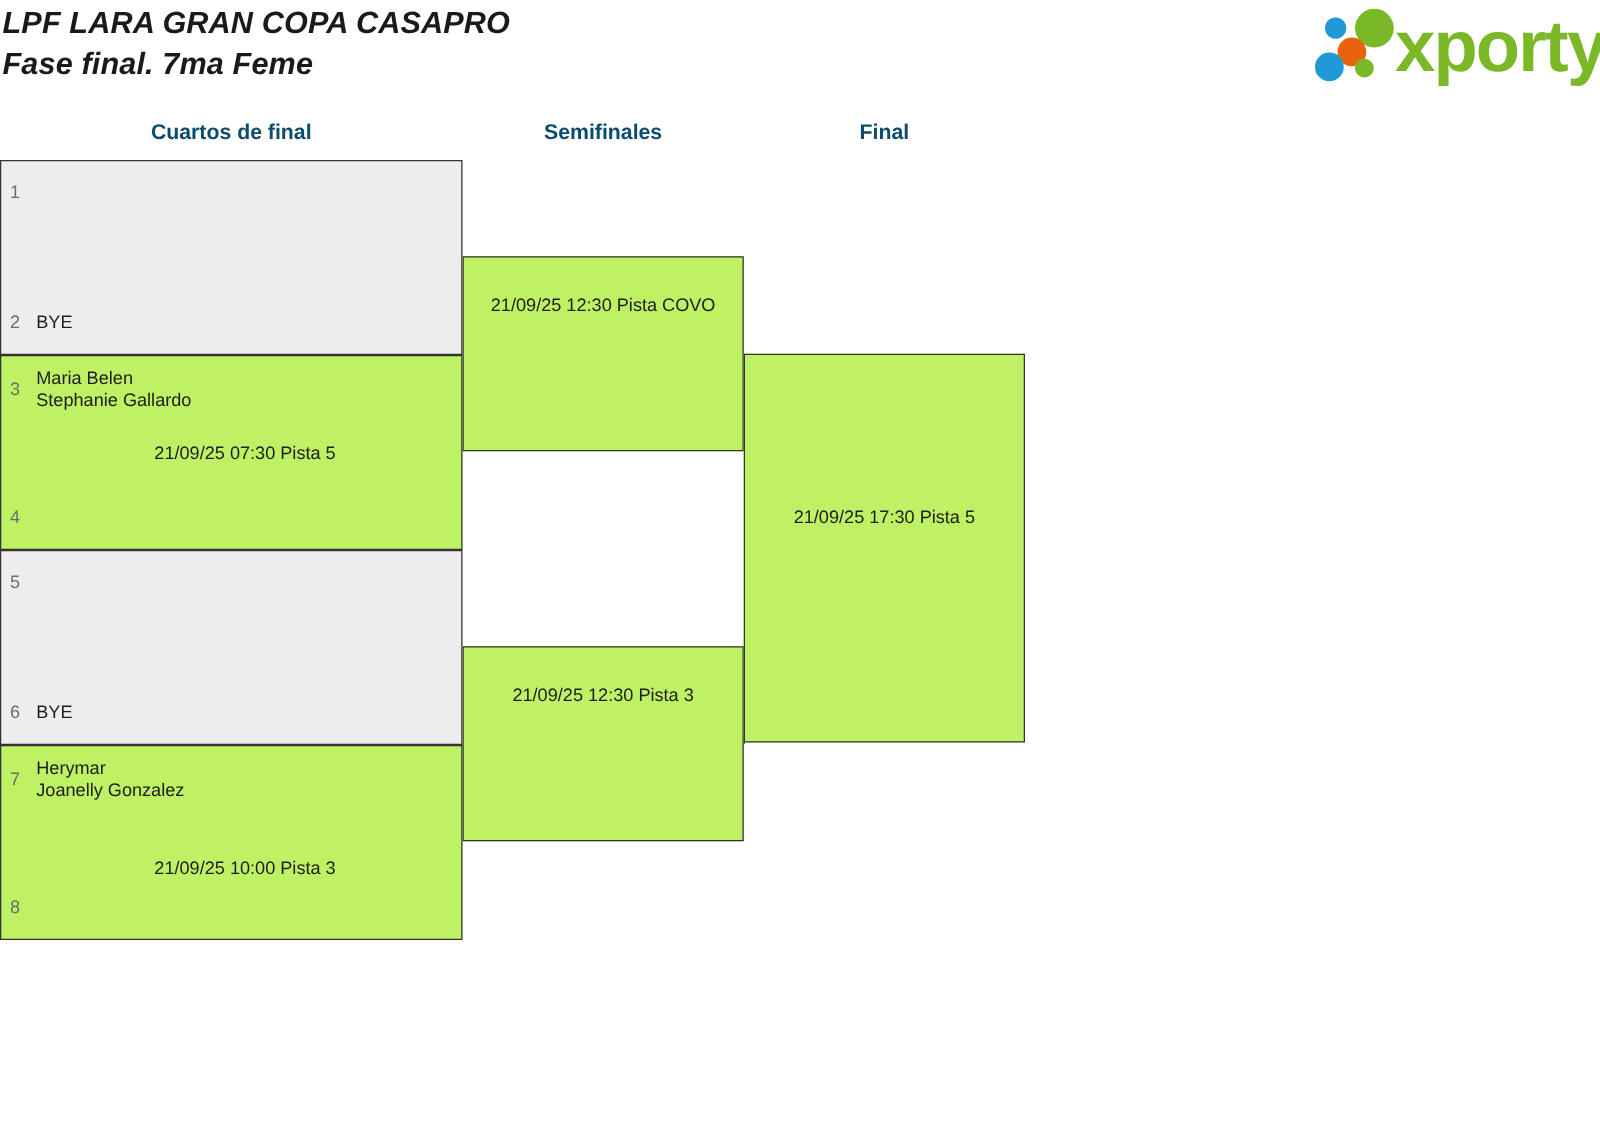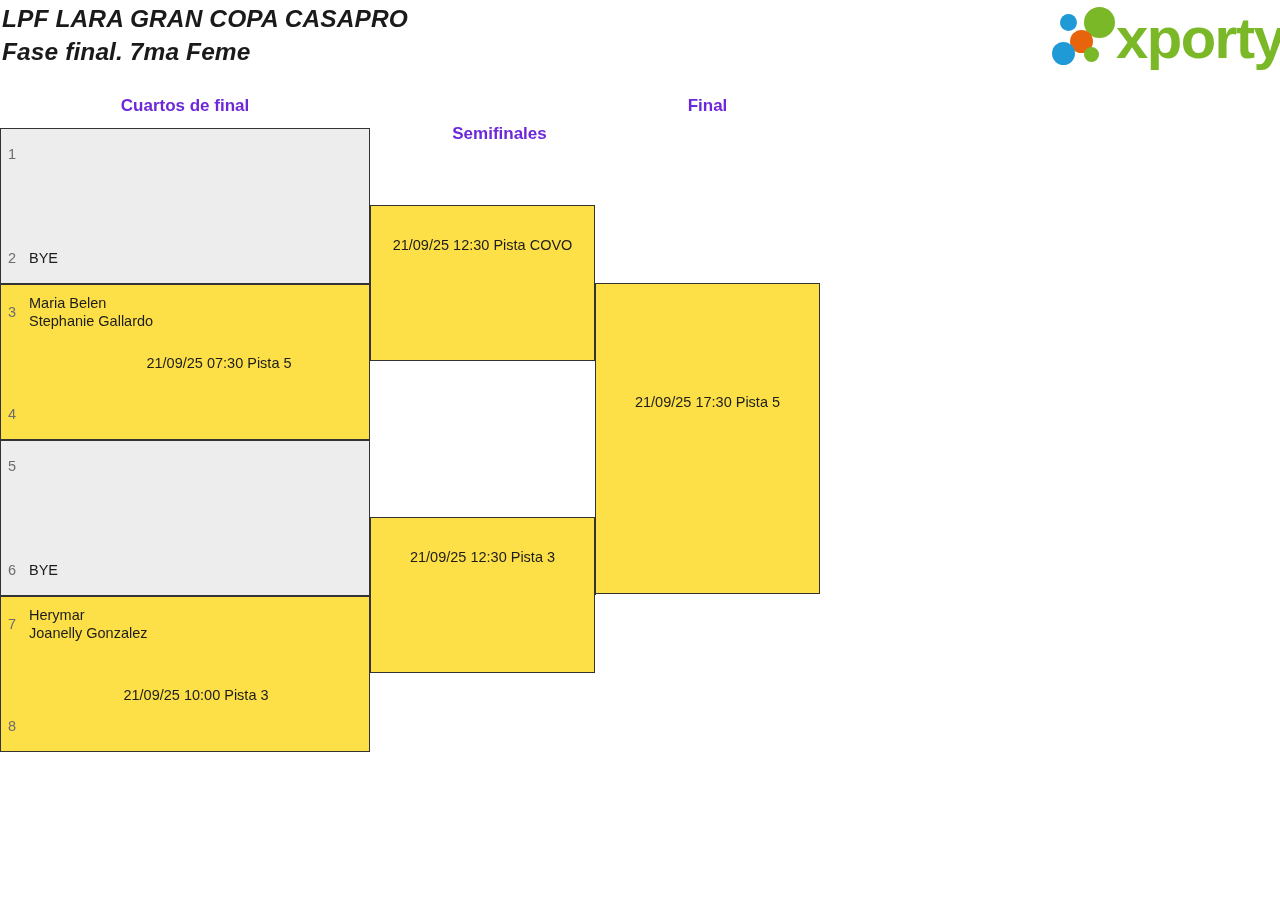--- a/index.html
+++ b/index.html
@@ -66,41 +66,41 @@
     color: #7ab828;
     letter-spacing: -1.5px;
     line-height: 68px;
   }
 
   
   .round-header {
     position: absolute;
     font-size: 17px;
     font-weight: 600;
-    color: #6d28d9;
+    color: #0c4a6e;
     text-align: center;
     top: 96px;
     white-space: nowrap;
   }
   .rh-r1 { left: 0px;   width: 370px; }
-  .rh-r2 { left: 387px; width: 225px; margin-top: 28px; }
+  .rh-r2 { left: 370px; width: 225px; }
   .rh-r3 { left: 595px; width: 225px; }
 
   
   .bracket {
     position: absolute;
     left: 0; top: 0;
     width: 1280px; height: 916px;
   }
 
   .match {
     position: absolute;
     box-sizing: border-box;
     border: 1px solid #333333;
-    background: #fde047;
+    background: #bef264;
   }
   .match.bye-fill { background: #ededed; }
 
   .slot {
     position: absolute;
     left: 0;
     width: 100%;
     display: flex;
     align-items: center;
     box-sizing: border-box;
@@ -175,21 +175,21 @@
       <span class="player">BYE</span>
     </div>
   </div>
 
   <div class="match" style="left:0px; top:284px; width:370px; height:156px;">
     <div class="slot" style="top:8px; height:38px; align-items:center;">
       <span class="seed">3</span>
       <span class="player">Maria Belen
 Stephanie Gallardo</span>
     </div>
-    <div class="match-info indent" style="top:70px;margin-left:23px;">21/09/25 07:30 Pista 5</div>
+    <div class="match-info indent" style="top:70px;">21/09/25 07:30 Pista 5</div>
     <div class="slot" style="top:118px; height:22px;">
       <span class="seed">4</span>
       <span class="player"></span>
     </div>
   </div>
 
   <div class="match bye-fill" style="left:0px; top:440px; width:370px; height:156px;">
     <div class="slot" style="top:14px; height:22px;">
       <span class="seed">5</span>
       <span class="player"></span>
@@ -216,19 +216,19 @@
 
   <div class="match" style="left:370px; top:205px; width:225px; height:156px;">
     <div class="match-info" style="top:31px;">21/09/25 12:30 Pista COVO</div>
   </div>
 
   <div class="match" style="left:370px; top:517px; width:225px; height:156px;padding-left:24px;">
     <div class="match-info" style="top:31px;">21/09/25 12:30 Pista 3</div>
   </div>
 
   <div class="match" style="left:595px; top:283px; width:225px; height:311px;">
-    <div class="match-info" style="top:110px;">21/09/25 17:30 Pista 5</div>
+    <div class="match-info" style="top:122px;">21/09/25 17:30 Pista 5</div>
   </div>
 
   <div class="connector" style="left:595px; top:283px; width:1px;"></div>
   <div class="connector" style="left:595px; top:594px; width:1px;"></div>
 
 </div>
 
 </body></html>

